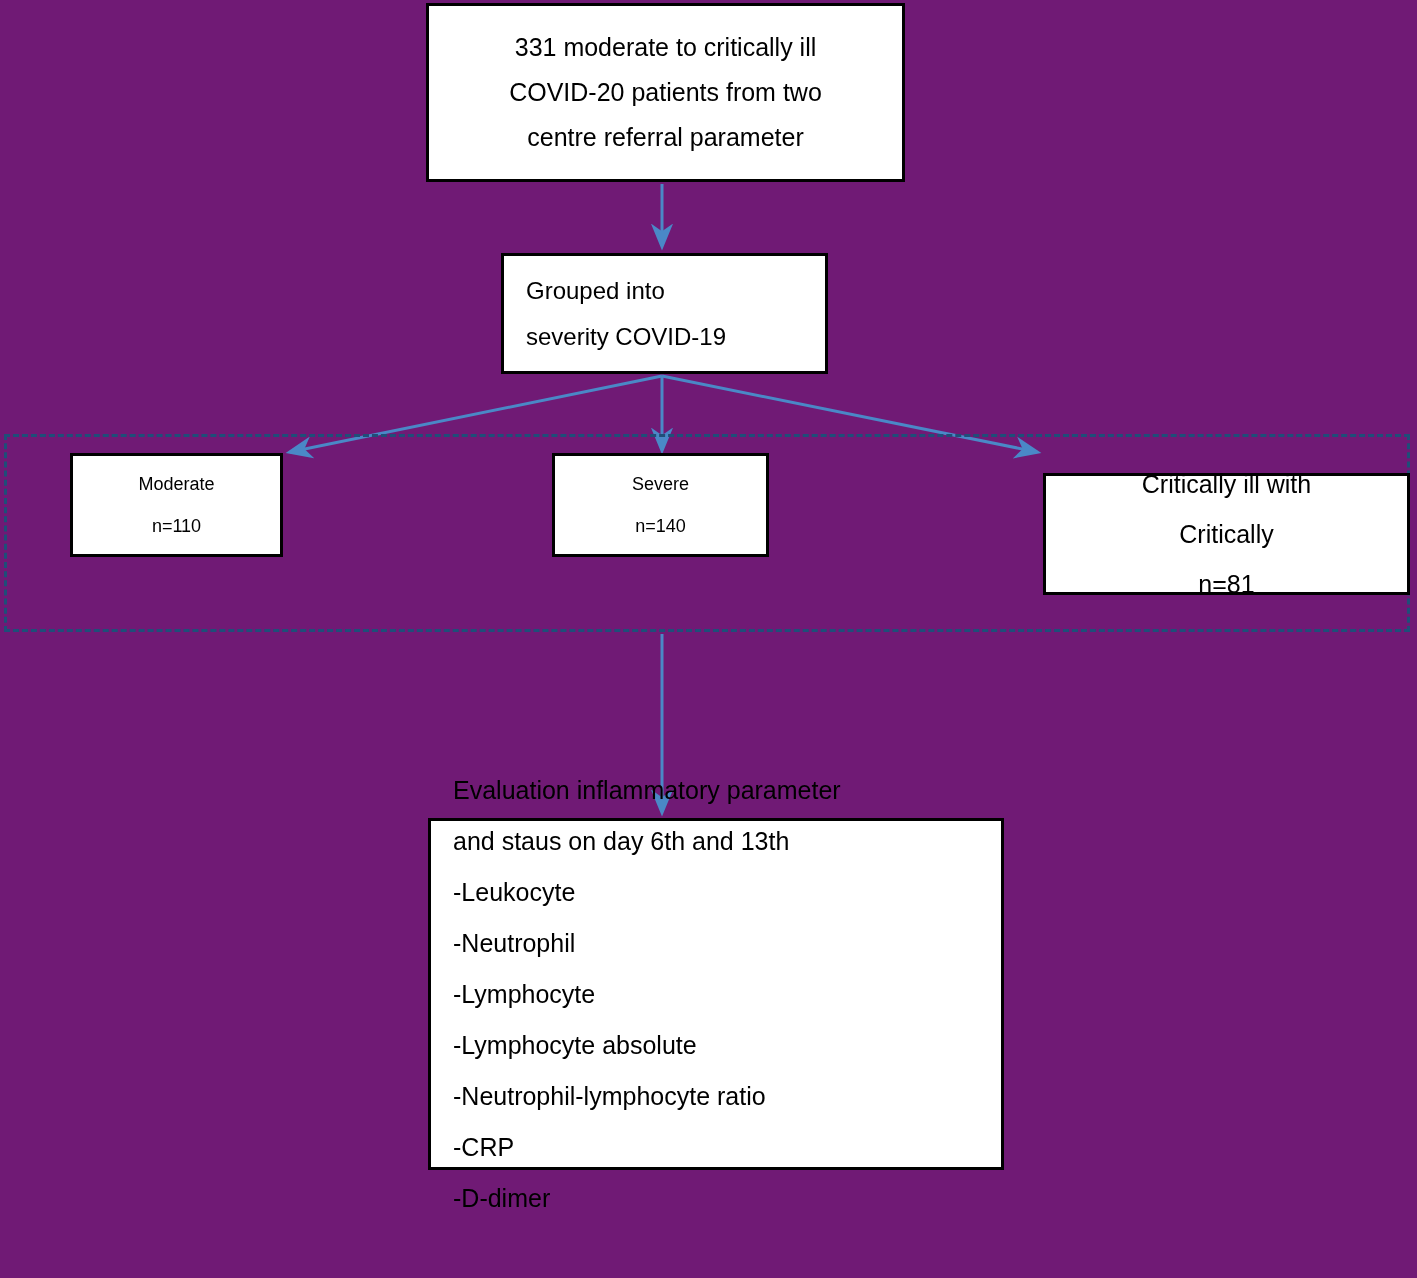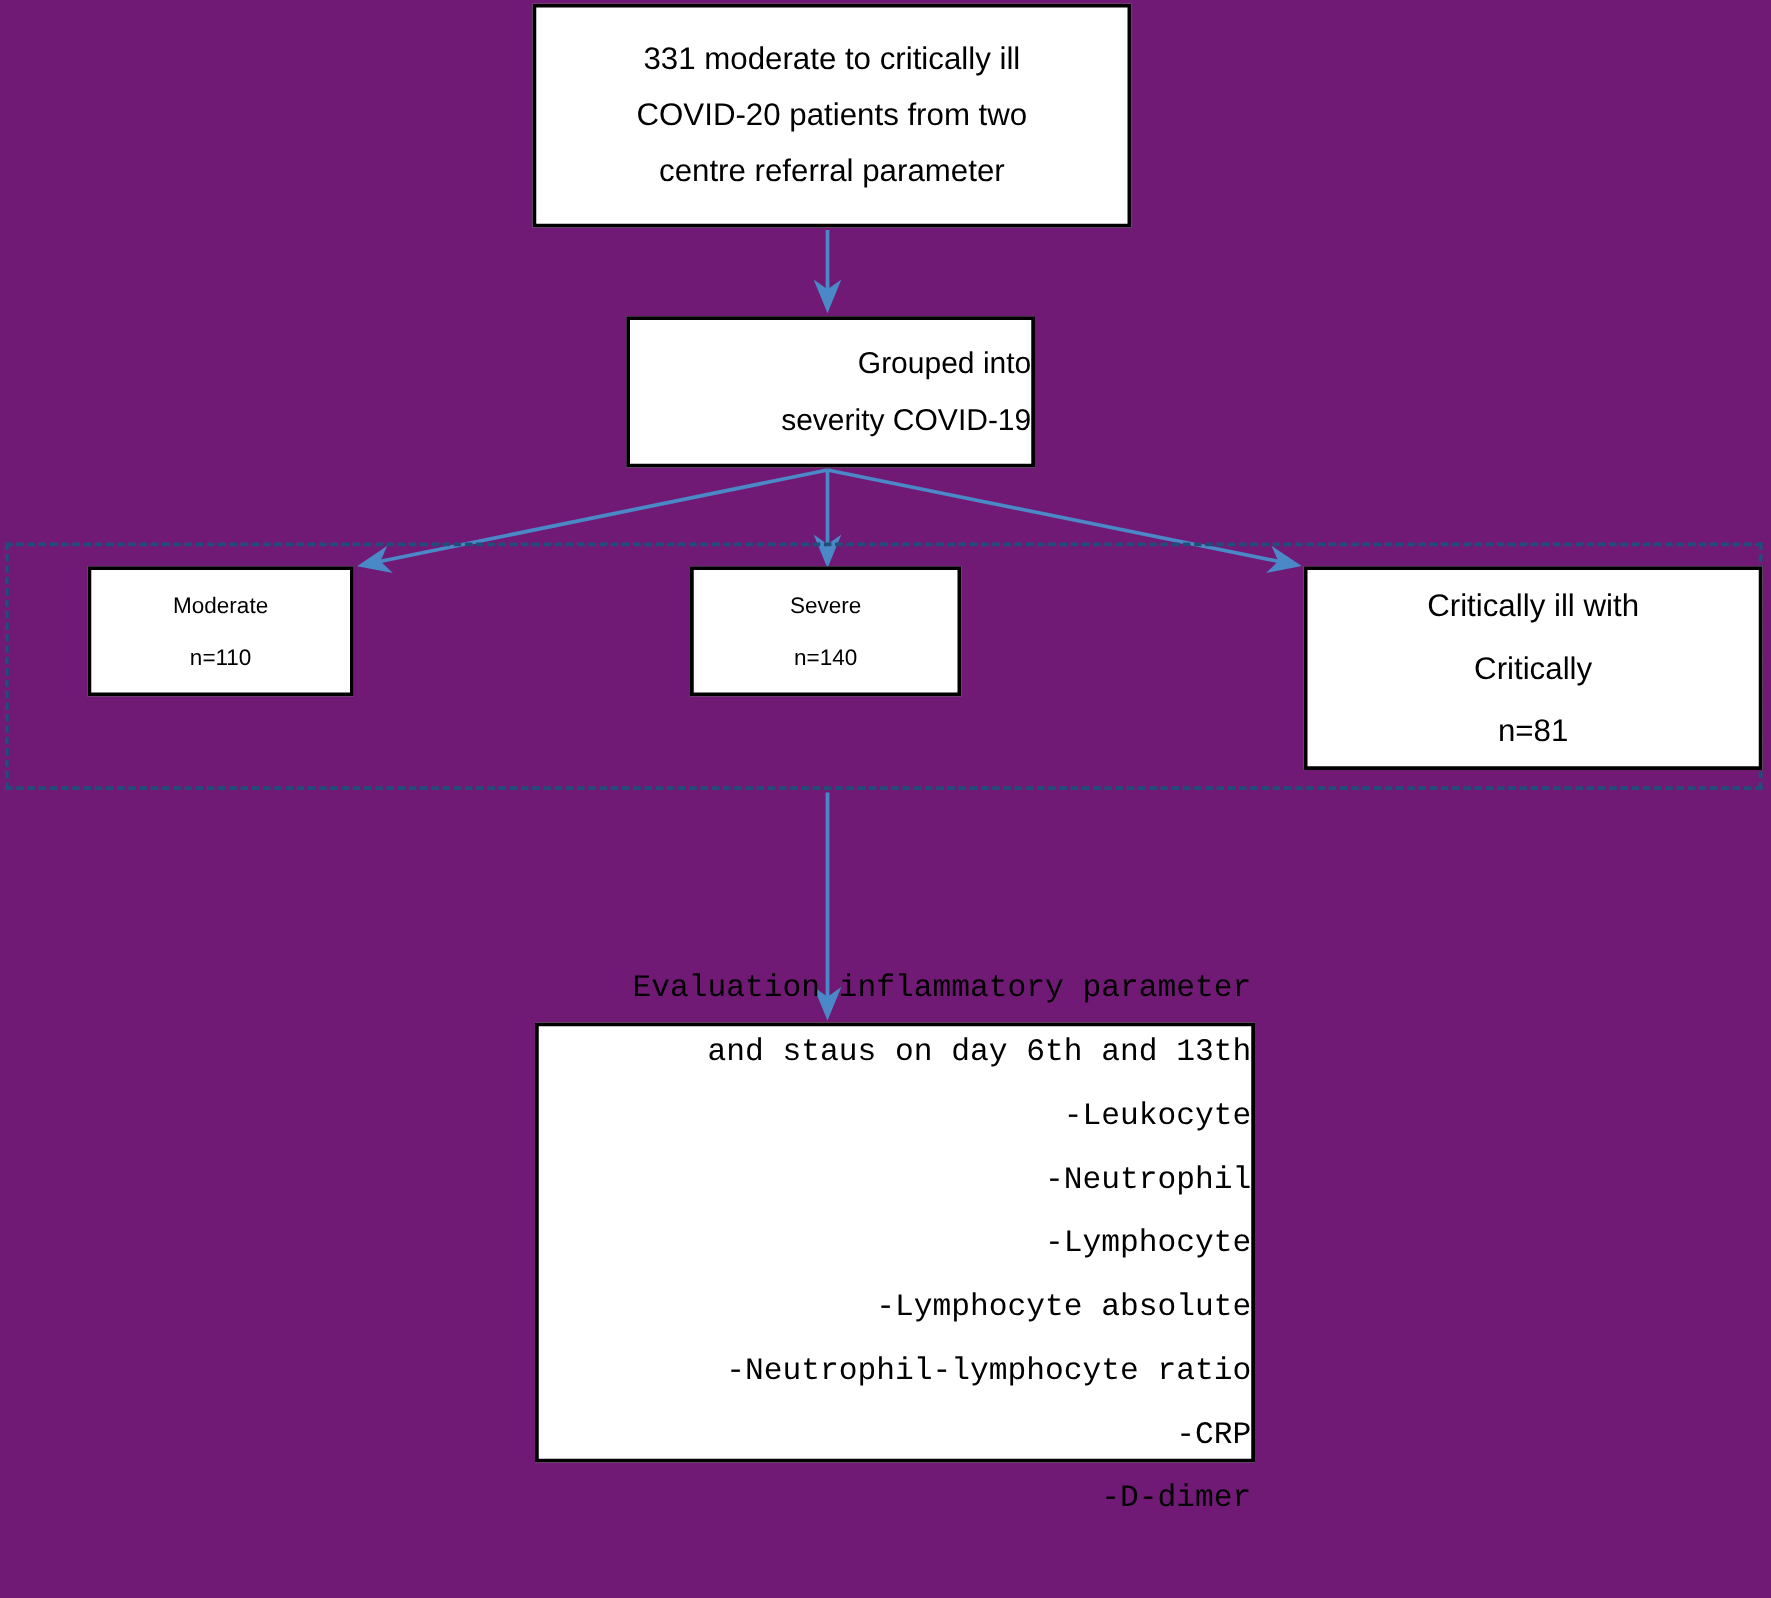--- a/index.html
+++ b/index.html
@@ -36,21 +36,21 @@
     flex-direction: column;
     justify-content: center;
     z-index: 3;
   }
   .node .line {
     font-size: 25px;
     line-height: 38px;
     white-space: pre;
   }
   .node.left-align {
-    align-items: flex-end;
+    align-items: flex-start;
   }
   .node.left-align .line {
     padding-left: 22px;
   }
   .node.center-align {
     align-items: center;
   }
   .dashed-group {
     position: absolute;
     border: 3px dashed #1F4E79;
@@ -58,22 +58,22 @@
     background: transparent;
     z-index: 1;
   }
 
   
   #node-source        { left: 426px; top: 3px;   width: 479px; height: 179px; }
   #node-grouped       { left: 501px; top: 253px; width: 327px; height: 121px; }
   #group-severity     { left: 4px;   top: 434px; width: 1406px; height: 198px; }
   #node-moderate      { left: 70px;  top: 453px; width: 213px; height: 104px; }
   #node-severe        { left: 552px; top: 453px; width: 217px; height: 104px; }
-  #node-critical      { left: 1043px; top: 453px; width: 367px; height: 163px; }
-  #node-evaluation    { left: 428px; top: 818px; width: 576px; height: 352px; font-family: Liberation Mono, monospace; }
+  #node-critical      { left: 1043px; top: 473px; width: 367px; height: 122px; }
+  #node-evaluation    { left: 428px; top: 818px; width: 576px; height: 352px; }
 
   #node-source .line      { font-size: 25px; line-height: 45px; }
   #node-grouped .line     { font-size: 24px; line-height: 46px; }
   #node-moderate .line,
   #node-severe .line      { font-size: 18px; line-height: 42px; }
   #node-critical .line    { font-size: 25px; line-height: 50px; }
   #node-evaluation .line  { font-size: 25px; line-height: 51px; }
 </style>
 </head>
 <body>

